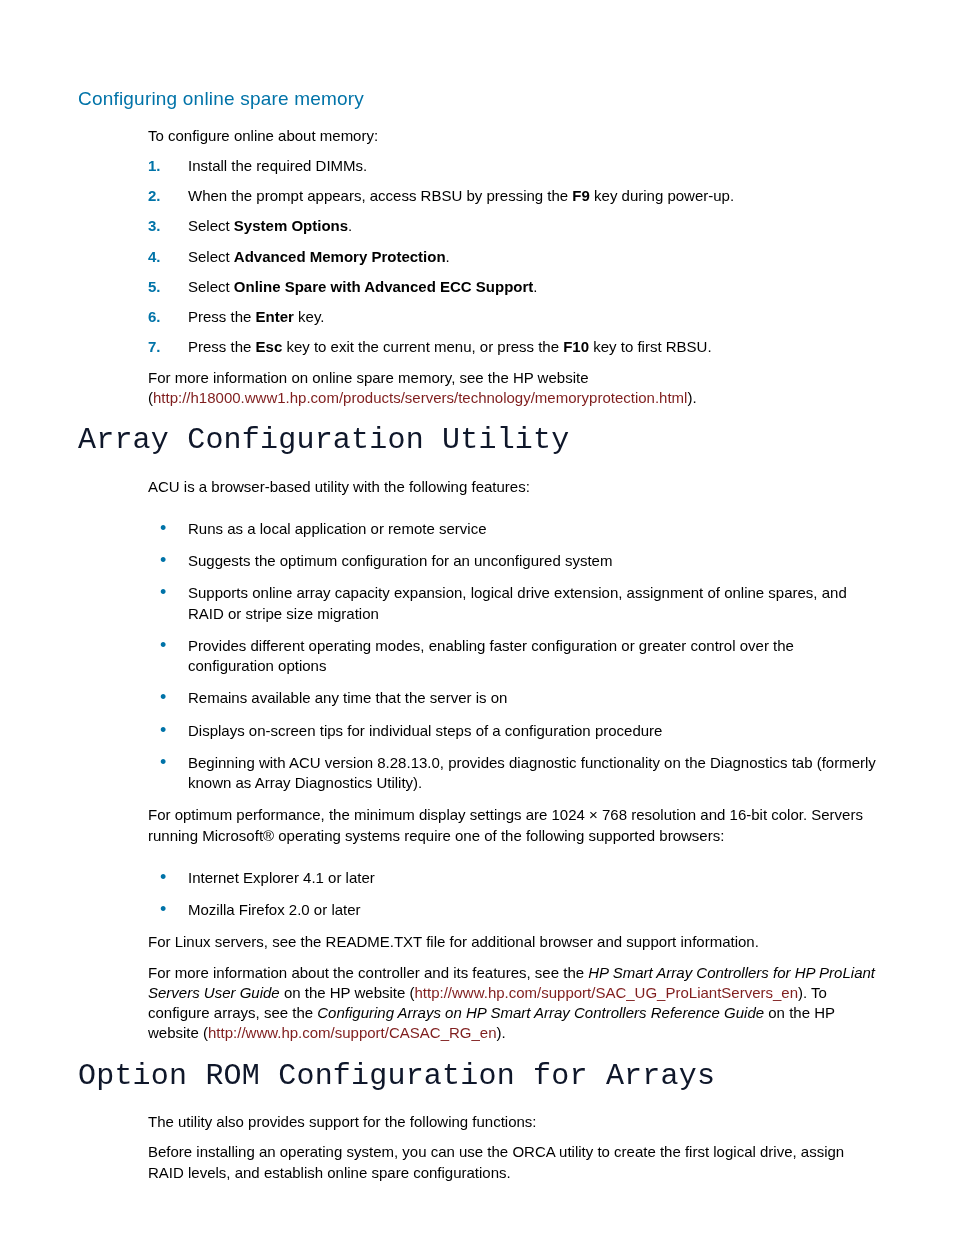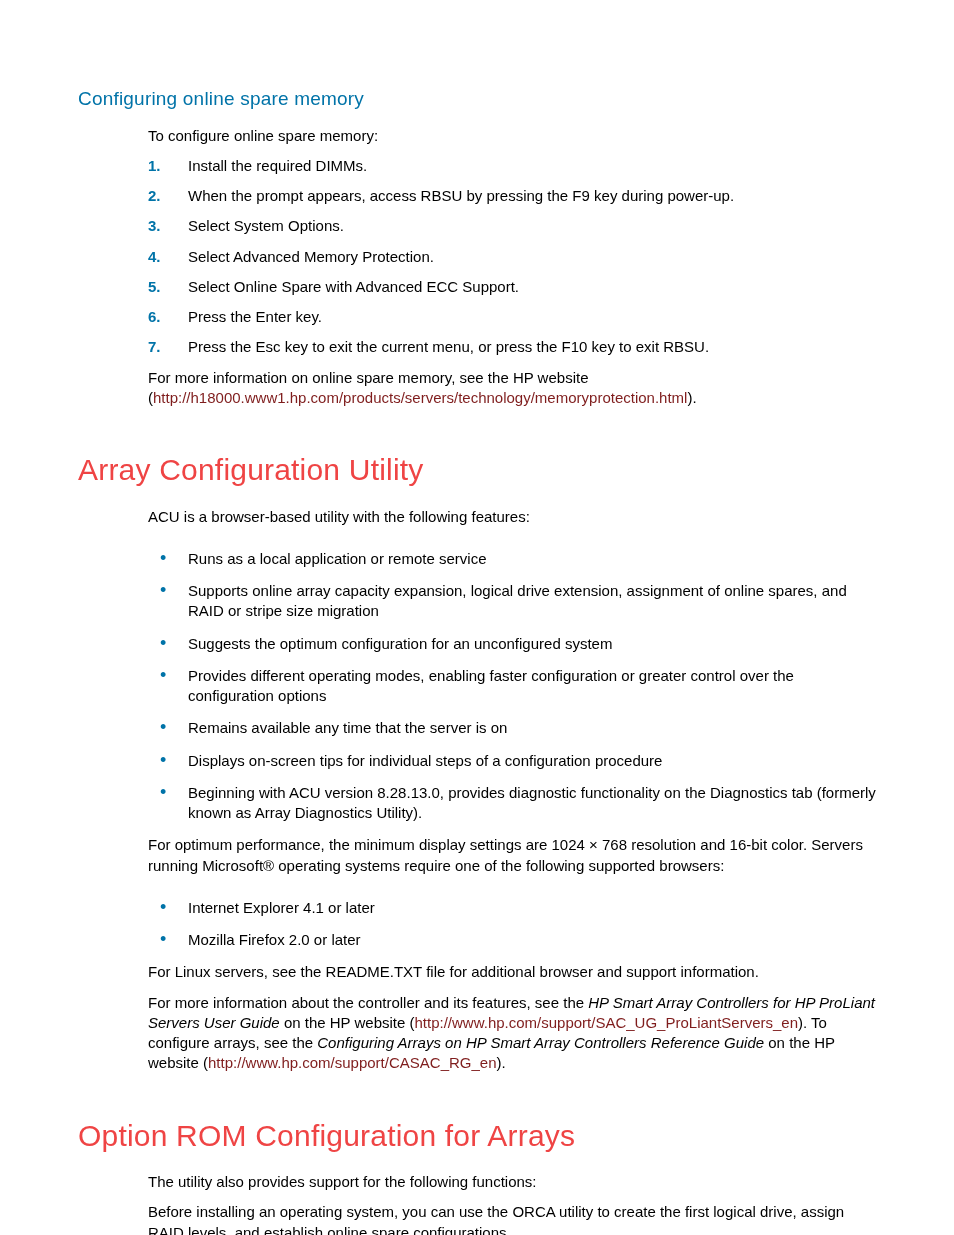--- a/index.html
+++ b/index.html
@@ -15,25 +15,25 @@
   }
   h2.section {
     font-family: "Segoe UI Light", "Helvetica Neue", Arial, sans-serif;
     font-weight: 300;
     color: #0073a8;
     font-size: 19px;
     margin: 8px 0 14px 0;
     letter-spacing: 0.2px;
   }
   h1.major {
-    font-family: Liberation Sans, sans-serif;
+    font-family: Liberation Mono, monospace;
     font-weight: 300;
-    color: #ef4444;
+    color: #0f172a;
     font-size: 30px;
-    margin: 42px 0 16px 0;
+    margin: 12px 0 16px 0;
     letter-spacing: 0.2px;
   }
   .indent {
     margin-left: 70px;
   }
   p {
     margin: 6px 0 10px 0;
   }
   ol.steps {
     list-style: none;
@@ -68,30 +68,30 @@
     left: 12px;
     top: 0;
     color: #0073a8;
     font-size: 18px;
     line-height: 1;
   }
   a.link {
     color: #7f1d1d;
     text-decoration: none;
   }
-  .b { font-weight: normal; margin-top: 8px; }
+  .b { font-weight: bold; margin-top: 8px; }
   .i { font-style: italic; }
 </style>
 </head>
 <body>
 
 <h2 class="section">Configuring online spare memory</h2>
 
 <div class="indent">
-  <p>To configure online spare memory:</p>
+  <p>To configure online about memory:</p>
 
   <ol class="steps">
     <li>
       <span class="num">1.</span>
       <span>Install the required DIMMs.</span>
     </li>
     <li>
       <span class="num">2.</span>
       <span>When the prompt appears, access RBSU by pressing the </span><span class="b">F9</span><span> key during power-up.</span>
     </li>
@@ -106,38 +106,38 @@
     <li>
       <span class="num">5.</span>
       <span>Select </span><span class="b">Online Spare with Advanced ECC Support</span><span>.</span>
     </li>
     <li>
       <span class="num">6.</span>
       <span>Press the </span><span class="b">Enter</span><span> key.</span>
     </li>
     <li>
       <span class="num">7.</span>
-      <span>Press the </span><span class="b">Esc</span><span> key to exit the current menu, or press the </span><span class="b">F10</span><span> key to exit RBSU.</span>
+      <span>Press the </span><span class="b">Esc</span><span> key to exit the current menu, or press the </span><span class="b">F10</span><span> key to first RBSU.</span>
     </li>
   </ol>
 
   <p>
     <span>For more information on online spare memory, see the HP website (</span><a class="link">http://h18000.www1.hp.com/products/servers/technology/memoryprotection.html</a><span>).</span>
   </p>
 </div>
 
 <h1 class="major">Array Configuration Utility</h1>
 
 <div class="indent">
   <p>ACU is a browser-based utility with the following features:</p>
 
   <ul class="bullets">
     <li>Runs as a local application or remote service</li>
+    <li>Suggests the optimum configuration for an unconfigured system</li>
     <li>Supports online array capacity expansion, logical drive extension, assignment of online spares, and RAID or stripe size migration</li>
-    <li>Suggests the optimum configuration for an unconfigured system</li>
     <li>Provides different operating modes, enabling faster configuration or greater control over the configuration options</li>
     <li>Remains available any time that the server is on</li>
     <li>Displays on-screen tips for individual steps of a configuration procedure</li>
     <li>Beginning with ACU version 8.28.13.0, provides diagnostic functionality on the Diagnostics tab (formerly known as Array Diagnostics Utility).</li>
   </ul>
 
   <p>For optimum performance, the minimum display settings are 1024 × 768 resolution and 16-bit color. Servers running Microsoft® operating systems require one of the following supported browsers:</p>
 
   <ul class="bullets">
     <li>Internet Explorer 4.1 or later</li>

